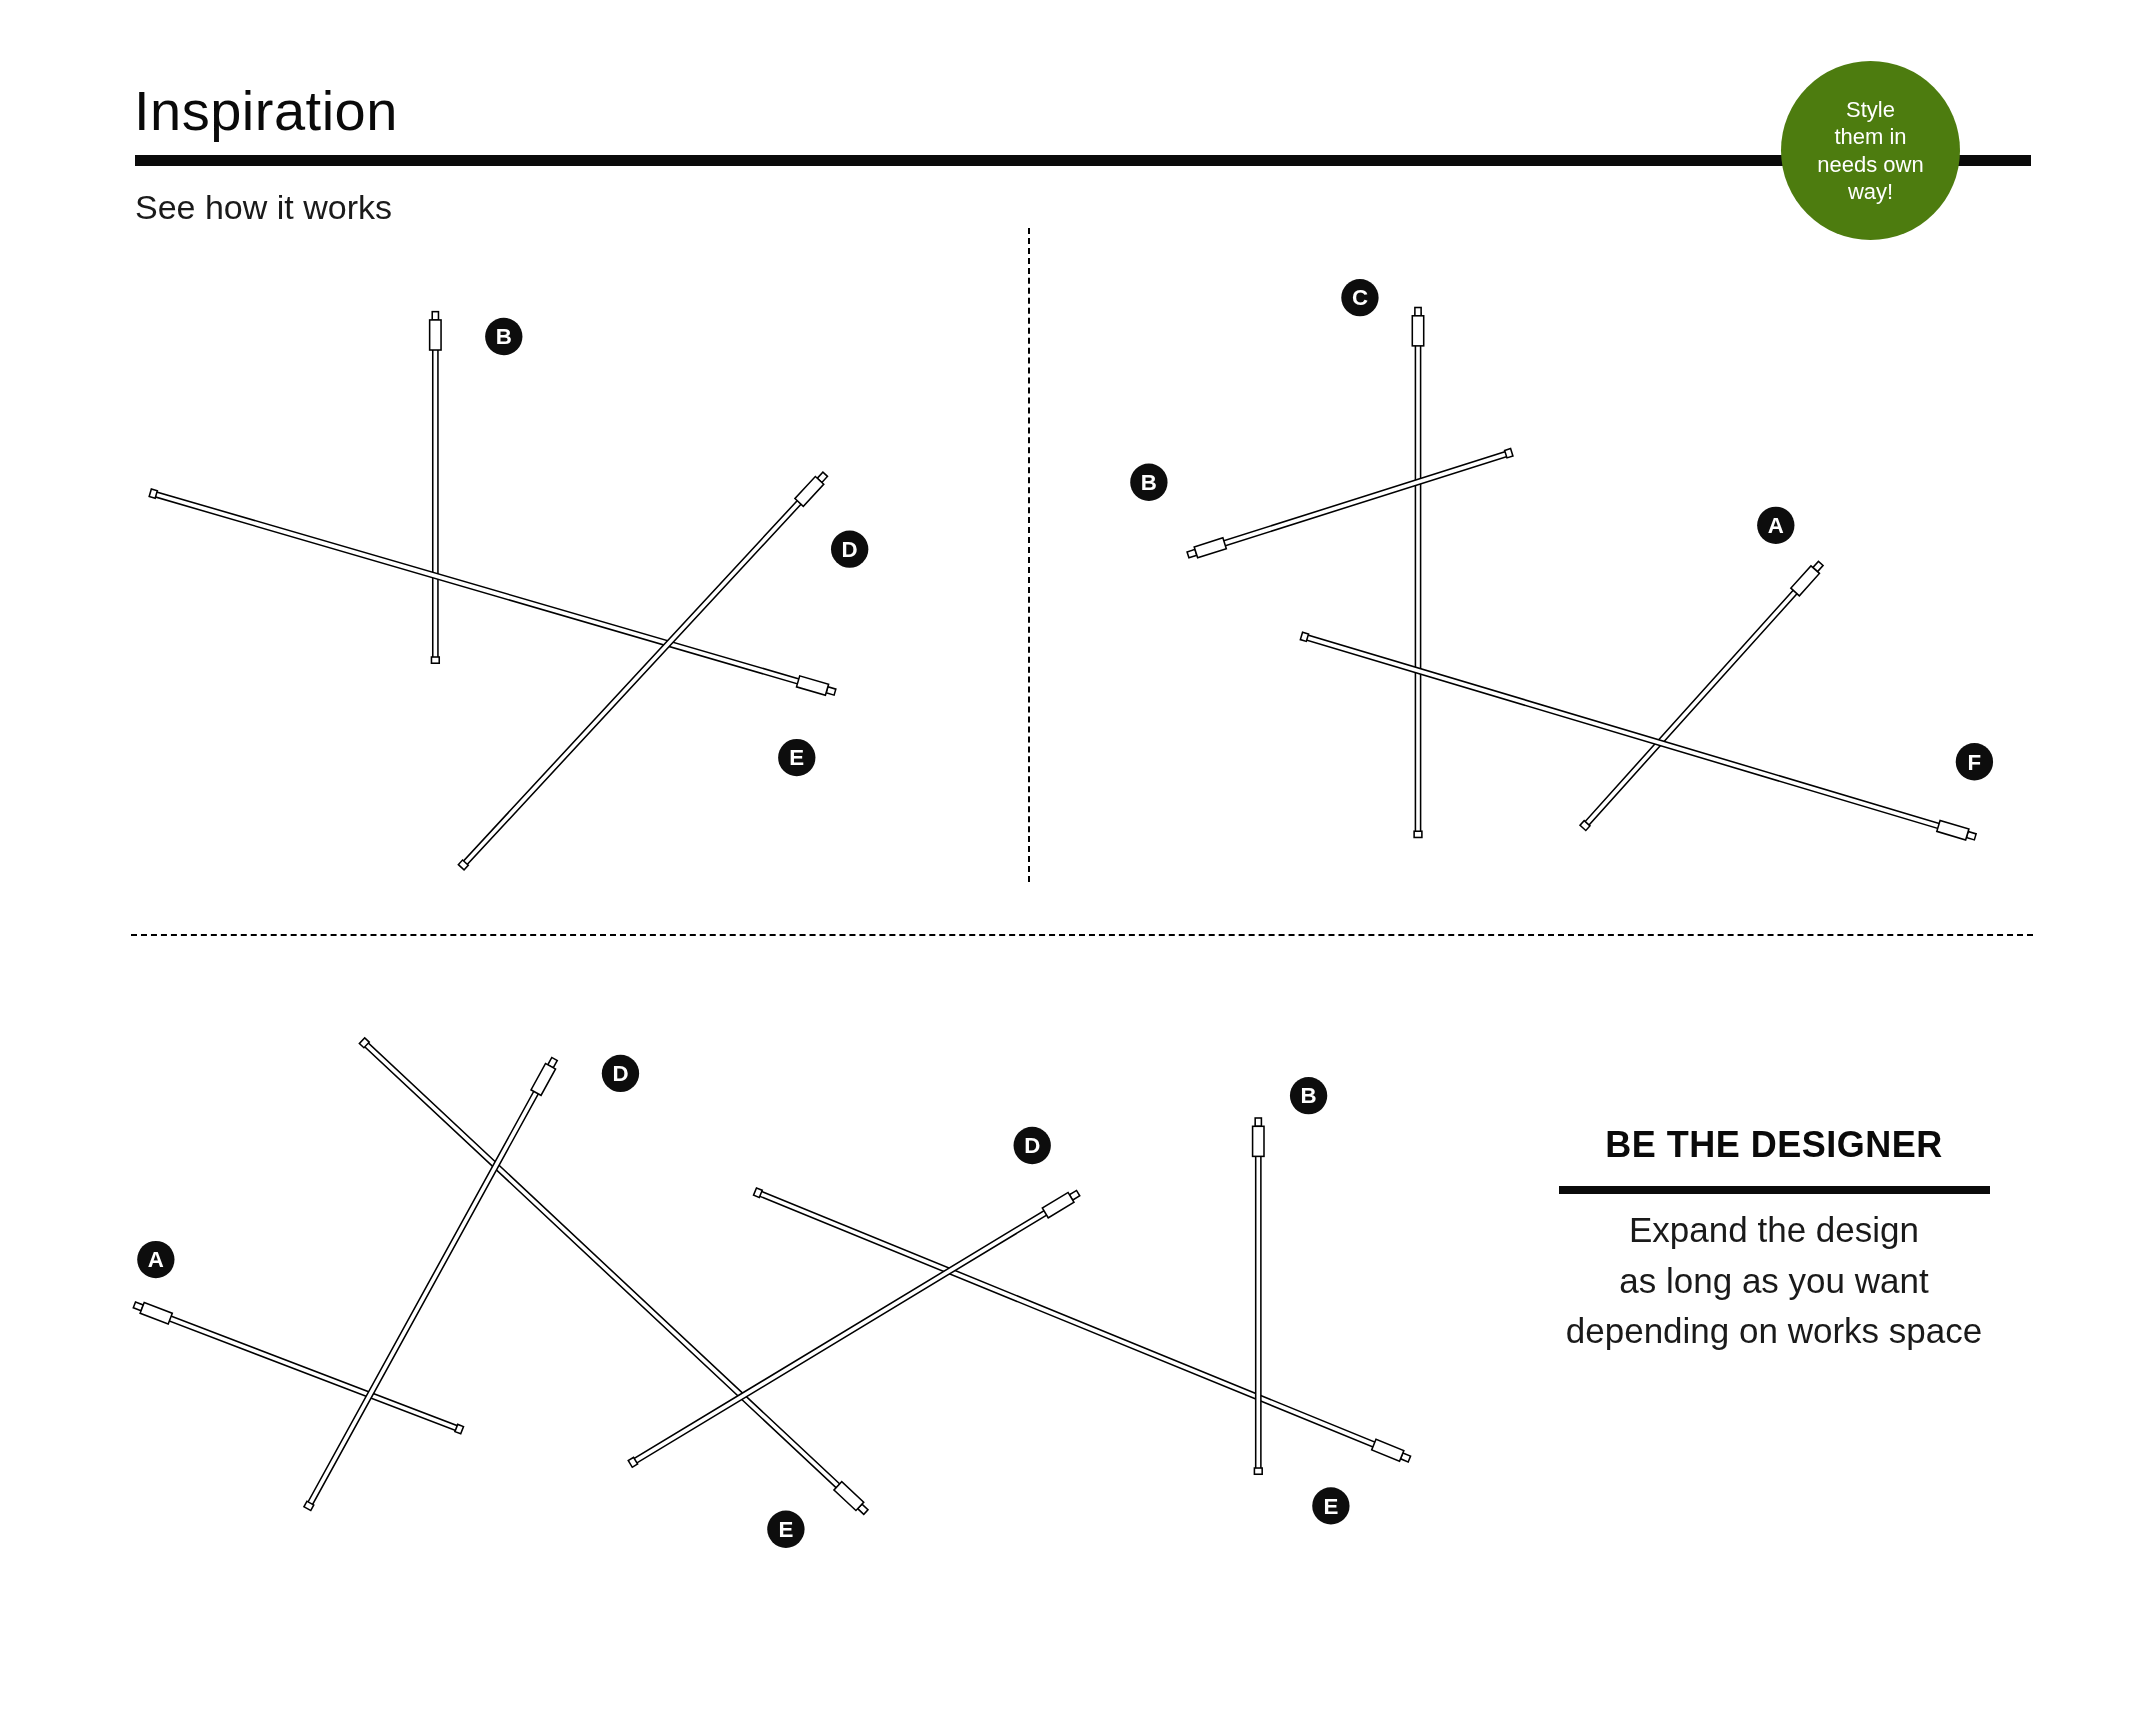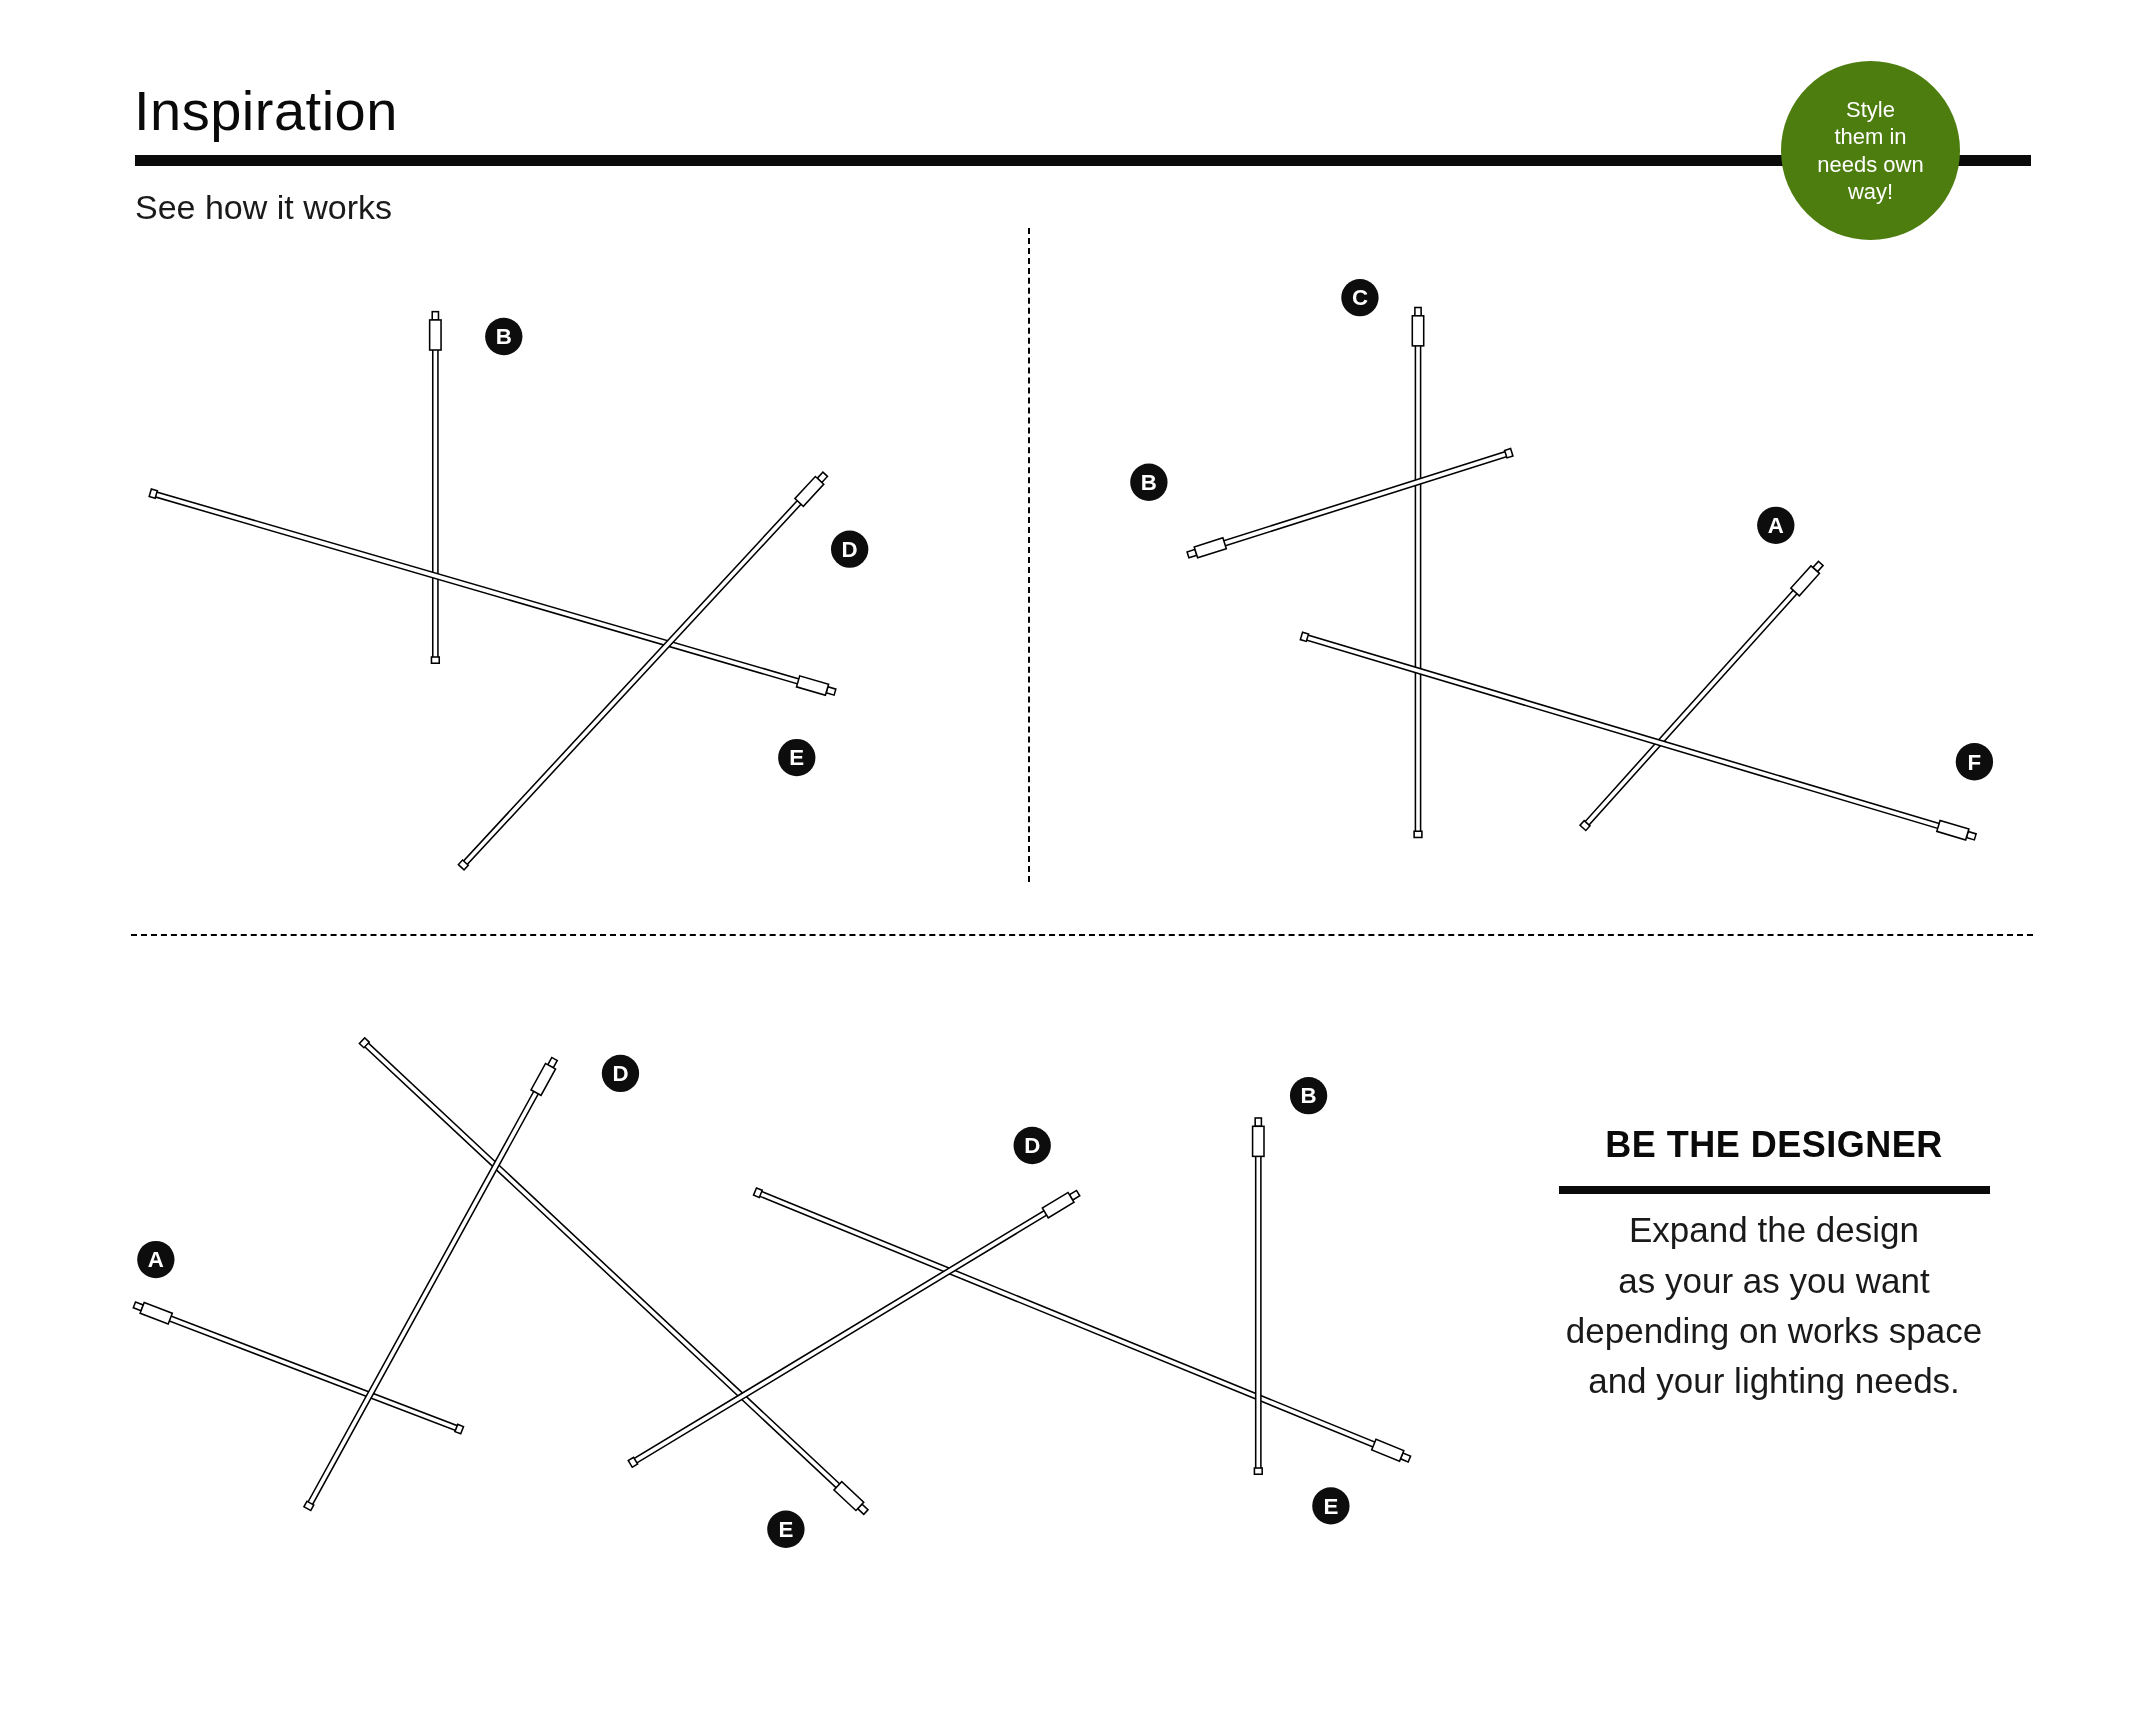--- a/index.html
+++ b/index.html
@@ -202,18 +202,17 @@
         <text x="2566" y="2919" class="label-letter" text-anchor="middle">E</text>
       </g>
     </g>
   </svg>
 
 <div class="abs" id="designer-panel">
   <div id="designer-heading">BE THE DESIGNER</div>
   <div id="designer-rule"></div>
   <div id="designer-text">
     <div>Expand the design</div>
-    <div>as your as you want</div>
+    <div>as long as you want</div>
     <div>depending on works space</div>
-    <div>and your lighting needs.</div>
   </div>
 </div>
 
 
 </body></html>

